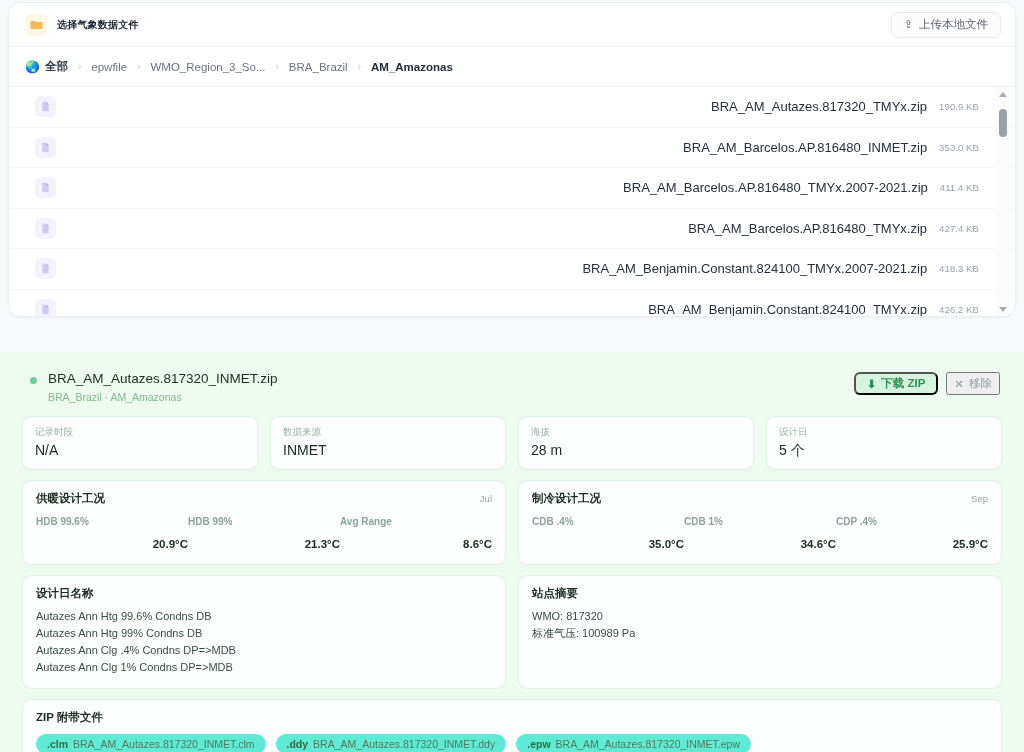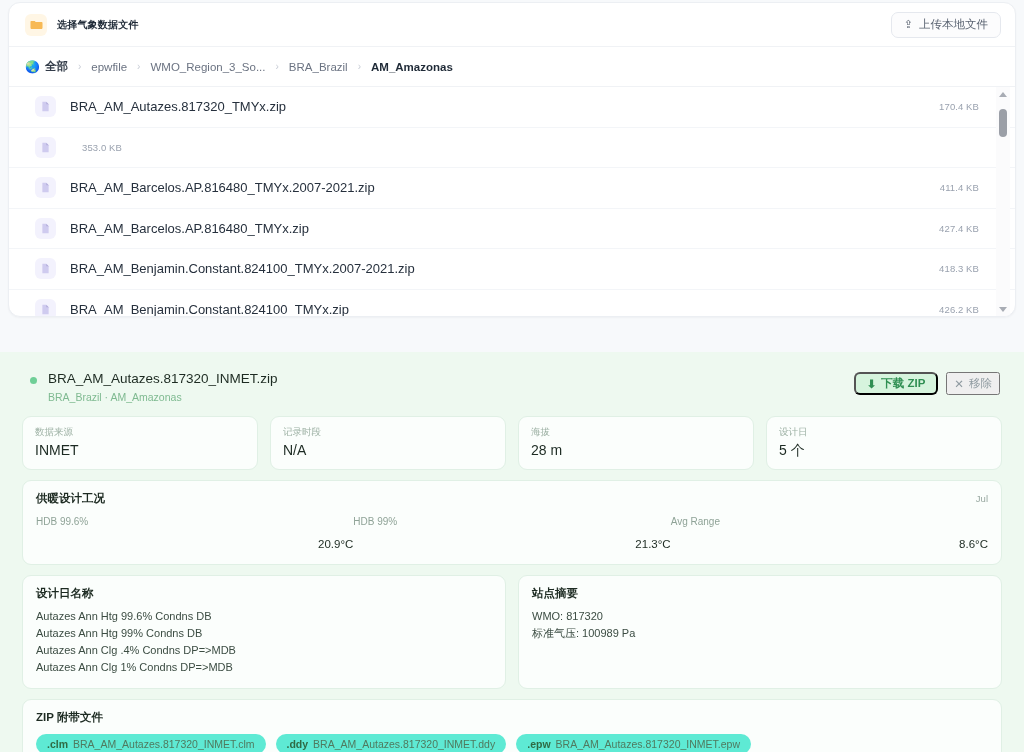--- a/index.html
+++ b/index.html
@@ -96,20 +96,21 @@
     font-size: 10px;
     padding: 0 10px;
     user-select: none;
   }
 
   
   .file-list {
     position: relative;
     height: 229px;
     overflow: hidden;
+    text-align: right;
   }
   .file-row {
     display: flex;
     align-items: center;
     height: 40.5px;
     padding: 0 36px 0 26px;
     border-bottom: 1px solid #f3f5f8;
     cursor: pointer;
   }
   .file-row:last-child { border-bottom: none; }
@@ -281,21 +282,21 @@
     color: #1d2b22;
   }
   .panel-tag {
     font-size: 9.5px;
     color: #98a8a0;
   }
   .stats {
     display: flex;
     margin-top: 9px;
   }
-  .stat { flex: 1 1 0; min-width: 0; }
+  .stat { flex: 1 1 0; min-width: 0; font-weight: bold; }
   .stat-label {
     font-size: 10px;
     color: #8fa397;
     line-height: 14px;
   }
   .stat-value {
     font-size: 11.5px;
     color: #1d2b22;
     line-height: 15px;
     margin-top: 8px;
@@ -382,30 +383,31 @@
     <div class="file-list">
 
       <div class="file-row">
         <span class="file-ico">
           <svg width="11" height="11" viewBox="0 0 14 14">
               <path d="M3 1h5l3 3v9H3z" fill="#cfcbef"></path>
               <path d="M8 1l3 3H8z" fill="#b3add9"></path>
             </svg>
         </span>
         <span class="file-name">BRA_AM_Autazes.817320_TMYx.zip</span>
-        <span class="file-size">170.4 KB</span>
+        <span class="file-size">190.9 KB</span>
       </div>
 
       <div class="file-row">
         <span class="file-ico">
           <svg width="11" height="11" viewBox="0 0 14 14">
               <path d="M3 1h5l3 3v9H3z" fill="#cfcbef"></path>
               <path d="M8 1l3 3H8z" fill="#b3add9"></path>
             </svg>
         </span>
+        <span class="file-name">BRA_AM_Barcelos.AP.816480_INMET.zip</span>
         <span class="file-size">353.0 KB</span>
       </div>
 
       <div class="file-row">
         <span class="file-ico">
           <svg width="11" height="11" viewBox="0 0 14 14">
               <path d="M3 1h5l3 3v9H3z" fill="#cfcbef"></path>
               <path d="M8 1l3 3H8z" fill="#b3add9"></path>
             </svg>
         </span>
@@ -476,26 +478,26 @@
         </button>
         <button class="rm-btn">
           <span>✕</span>
           <span>移除</span>
         </button>
       </span>
     </div>
 
     <div class="metrics">
       <div class="metric">
+        <div class="metric-label">记录时段</div>
+        <div class="metric-value">N/A</div>
+      </div>
+      <div class="metric">
         <div class="metric-label">数据来源</div>
         <div class="metric-value">INMET</div>
-      </div>
-      <div class="metric">
-        <div class="metric-label">记录时段</div>
-        <div class="metric-value">N/A</div>
       </div>
       <div class="metric">
         <div class="metric-label">海拔</div>
         <div class="metric-value">28 m</div>
       </div>
       <div class="metric">
         <div class="metric-label">设计日</div>
         <div class="metric-value">5 个</div>
       </div>
     </div>
@@ -515,20 +517,40 @@
             <div class="stat-label">HDB 99%</div>
             <div class="stat-value">21.3°C</div>
           </div>
           <div class="stat">
             <div class="stat-label">Avg Range</div>
             <div class="stat-value">8.6°C</div>
           </div>
         </div>
       </div>
 
+      <div class="panel">
+        <div class="panel-head">
+          <span class="panel-title">制冷设计工况</span>
+          <span class="panel-tag">Sep</span>
+        </div>
+        <div class="stats">
+          <div class="stat">
+            <div class="stat-label">CDB .4%</div>
+            <div class="stat-value">35.0°C</div>
+          </div>
+          <div class="stat">
+            <div class="stat-label">CDB 1%</div>
+            <div class="stat-value">34.6°C</div>
+          </div>
+          <div class="stat">
+            <div class="stat-label">CDP .4%</div>
+            <div class="stat-value">25.9°C</div>
+          </div>
+        </div>
+      </div>
     </div>
 
     <div class="cols">
       <div class="panel">
         <div class="panel-head">
           <span class="panel-title">设计日名称</span>
         </div>
         <div class="lines">
           <div class="line">Autazes Ann Htg 99.6% Condns DB</div>
           <div class="line">Autazes Ann Htg 99% Condns DB</div>

